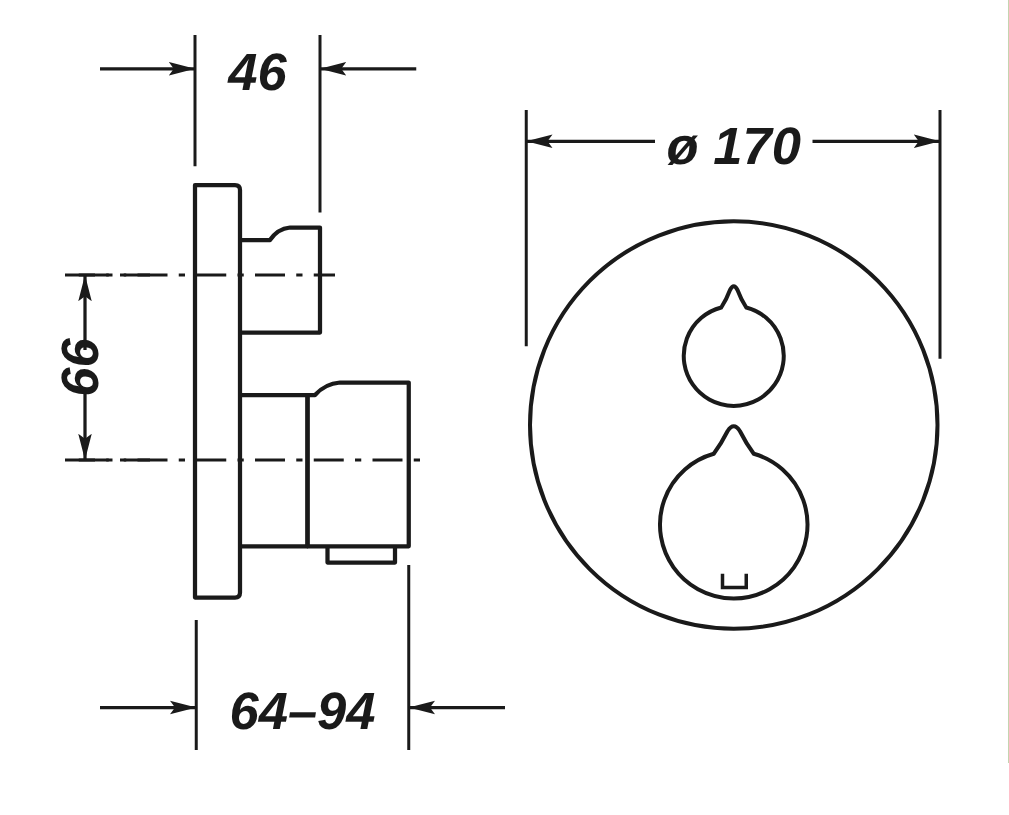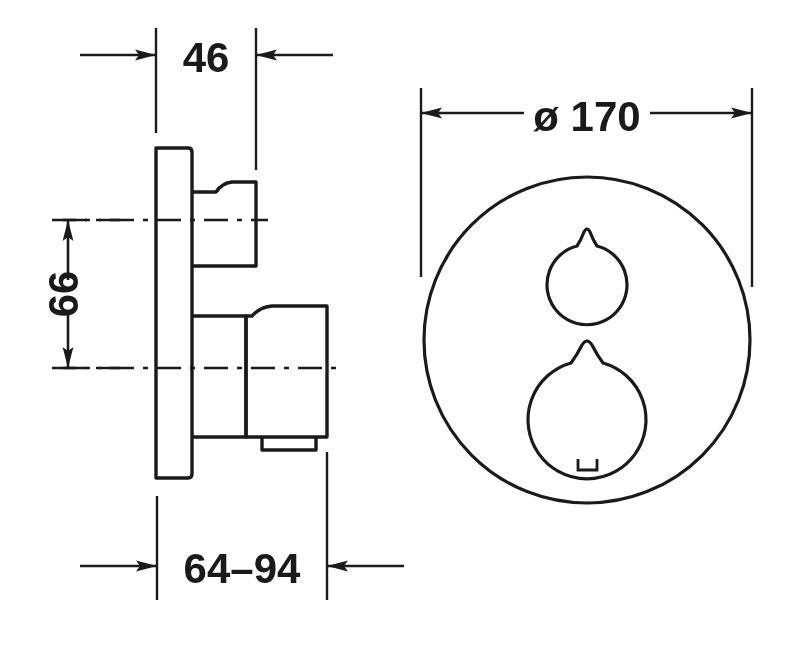--- a/index.html
+++ b/index.html
@@ -12,20 +12,21 @@
     width: 807px;
     height: 652px;
     overflow: hidden;
     font-family: "Liberation Sans", sans-serif;
   }
   #drawing-root {
     position: relative;
     width: 807px;
     height: 652px;
     background: #4d7c0f;
+    font-style: italic;
   }
   #drawing-svg {
     display: block;
     width: 807px;
     height: 652px;
   }
   .dim-text {
     font-family: "Liberation Sans", sans-serif;
     font-weight: bold;
     fill: #1a1a1a;

